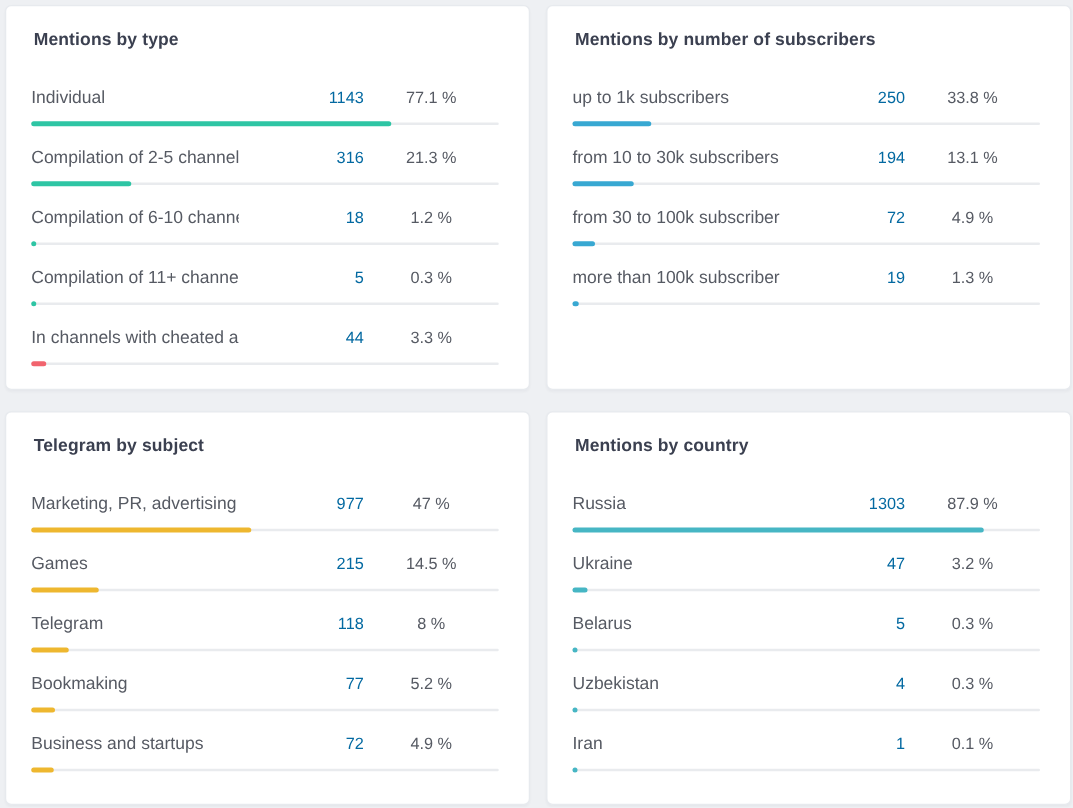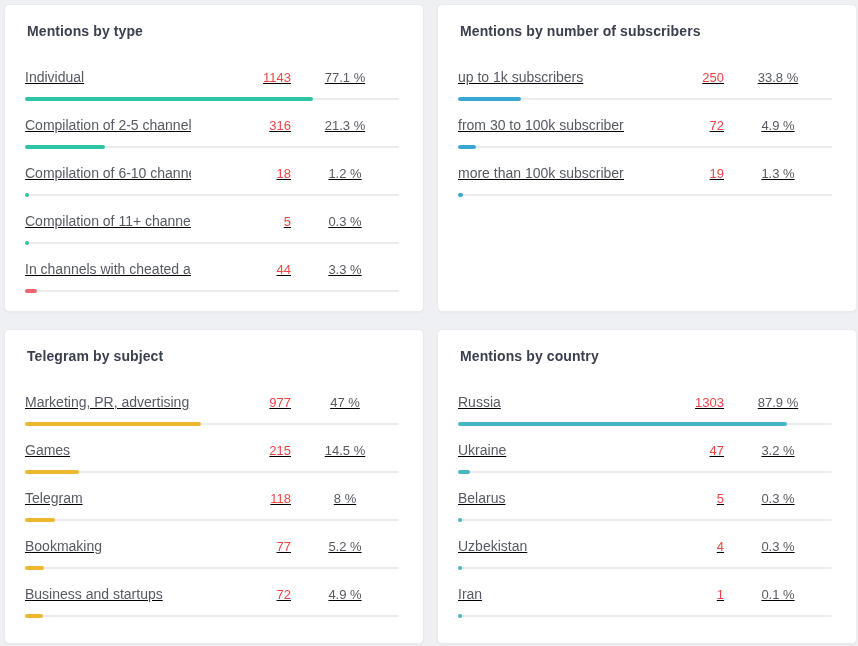--- a/index.html
+++ b/index.html
@@ -31,40 +31,40 @@
     overflow: hidden;
   }
   .card-title {
     margin: 0 0 26px 2px;
     font-size: 14px;
     font-weight: 700;
     color: #3b4050;
     letter-spacing: 0.1px;
     line-height: 20px;
   }
-  .row { margin-bottom: 15px; text-decoration: underline; }
+  .row { margin-bottom: 15px; }
   .row:last-child { margin-bottom: 0; }
   .row-line {
     display: flex;
     align-items: baseline;
     margin-bottom: 10px;
     line-height: 20px;
   }
   .row-label {
     flex: 1 1 auto;
     font-size: 14px;
     color: #565a63;
     white-space: nowrap;
     overflow: hidden;
   }
   .row-count {
     flex: 0 0 100px;
     text-align: right;
     font-size: 13px;
-    color: #ef4444;
+    color: #0369a1;
   }
   .row-percent {
     flex: 0 0 108px;
     text-align: center;
     font-size: 13px;
     color: #565a63;
   }
   .track {
     position: relative;
     height: 2px;
@@ -153,20 +153,30 @@
       <span class="row-label">up to 1k subscribers</span>
       <span class="row-count">250</span>
       <span class="row-percent">33.8 %</span>
     </div>
     <div class="track">
       <div class="fill" style="width: 16.9%; background: rgb(56, 168, 210);"></div>
     </div>
   </div>
 
 
+  <div class="row">
+    <div class="row-line">
+      <span class="row-label">from 10 to 30k subscribers</span>
+      <span class="row-count">194</span>
+      <span class="row-percent">13.1 %</span>
+    </div>
+    <div class="track">
+      <div class="fill" style="width: 13.1%; background: rgb(56, 168, 210);"></div>
+    </div>
+  </div>
 
   <div class="row">
     <div class="row-line">
       <span class="row-label">from 30 to 100k subscribers</span>
       <span class="row-count">72</span>
       <span class="row-percent">4.9 %</span>
     </div>
     <div class="track">
       <div class="fill" style="width: 4.9%; background: rgb(56, 168, 210);"></div>
     </div>

